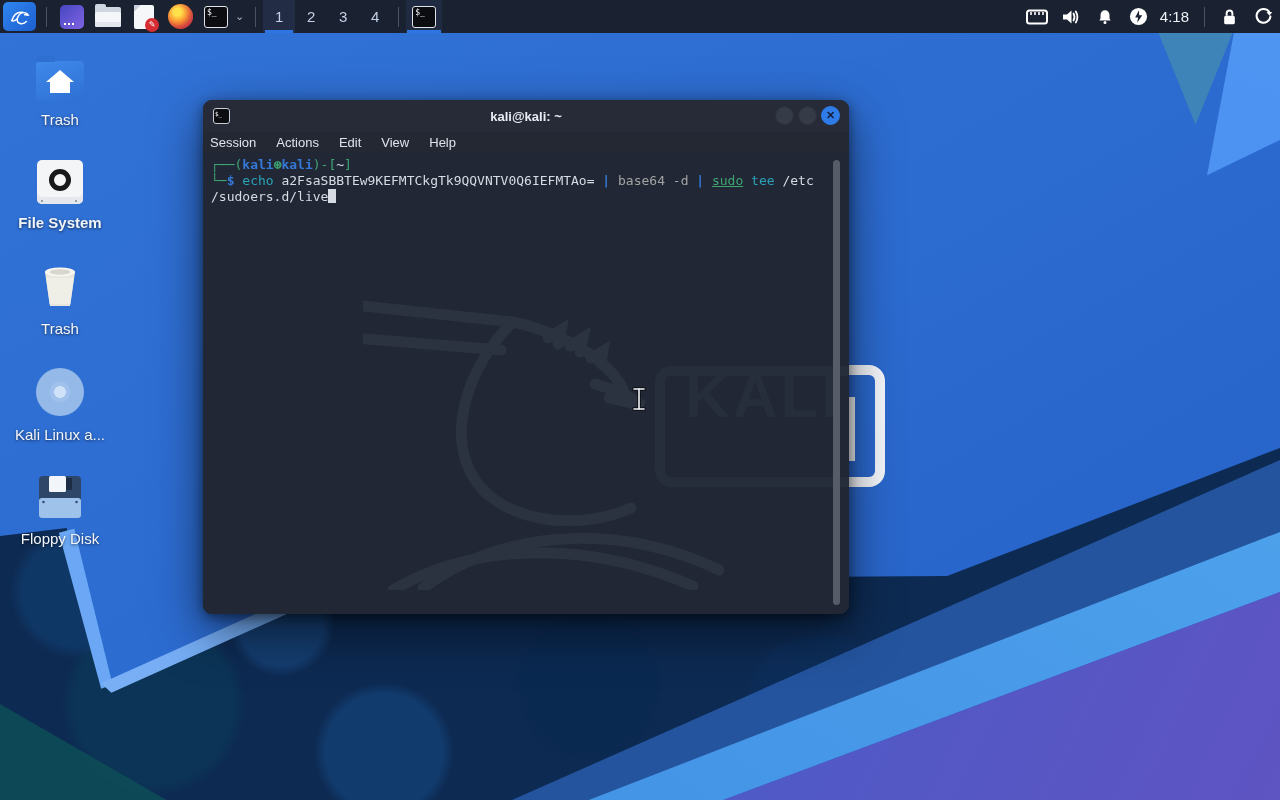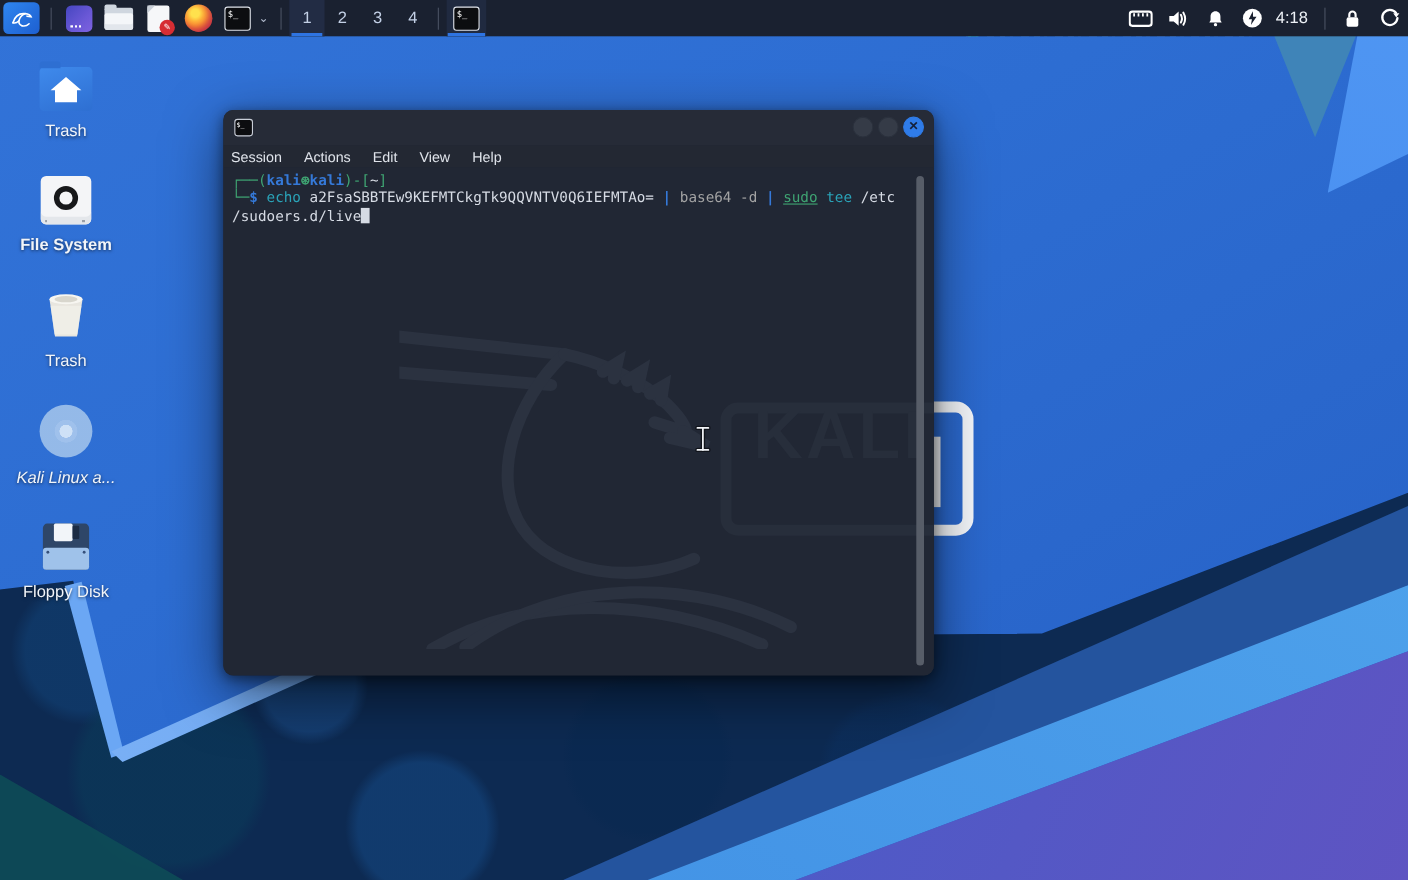--- a/index.html
+++ b/index.html
@@ -249,40 +249,41 @@
     </div>
     <div class="d-item" style="top:264px;">
       <svg class="d-svg" width="46" height="46" viewBox="0 0 46 46">
         <path d="M8,8 L38,8 L33,42 L13,42 Z" fill="#e8e6df"></path>
         <ellipse cx="23" cy="8" rx="15" ry="4.5" fill="#f7f6f1"></ellipse>
         <ellipse cx="23" cy="8" rx="10.5" ry="2.8" fill="#d8d6cd"></ellipse>
         <path d="M9,14 L37,14 L33.5,40 L12.5,40 Z" fill="#f2f1ea" opacity=".7"></path>
       </svg>
       <div class="d-label">Trash</div>
     </div>
-    <div class="d-item" style="top:368px;font-style:italic;">
+    <div class="d-item" style="top:368px;">
       <div class="di-kali"></div>
       <div class="d-label">Kali Linux a...</div>
     </div>
     <div class="d-item" style="top:474px;">
       <svg class="d-svg" width="46" height="46" viewBox="0 0 46 46">
         <rect x="2" y="2" width="42" height="42" rx="4" fill="#2e4668"></rect>
         <rect x="2" y="24" width="42" height="20" rx="3" fill="#9fc2ea"></rect>
         <rect x="12" y="2" width="17" height="16" rx="1.5" fill="#f2f5f9"></rect>
         <rect x="29" y="4" width="6" height="12" rx="1" fill="#1c2c44"></rect>
         <circle cx="6.5" cy="28" r="1.3" fill="#35507a"></circle>
           <circle cx="39.5" cy="28" r="1.3" fill="#35507a"></circle>
       </svg>
       <div class="d-label">Floppy Disk</div>
     </div>
   </div>
 
   <div class="win">
     <div class="titlebar">
       <div class="tb-ico">$_</div>
+      <div class="tb-title">kali@kali: ~</div>
       <div class="tb-btns">
         <div class="tb-btn"></div>
         <div class="tb-btn"></div>
         <div class="tb-btn close">✕</div>
       </div>
     </div>
     <div class="menubar">
       <div class="menu-item">Session</div>
       <div class="menu-item">Actions</div>
       <div class="menu-item">Edit</div>

